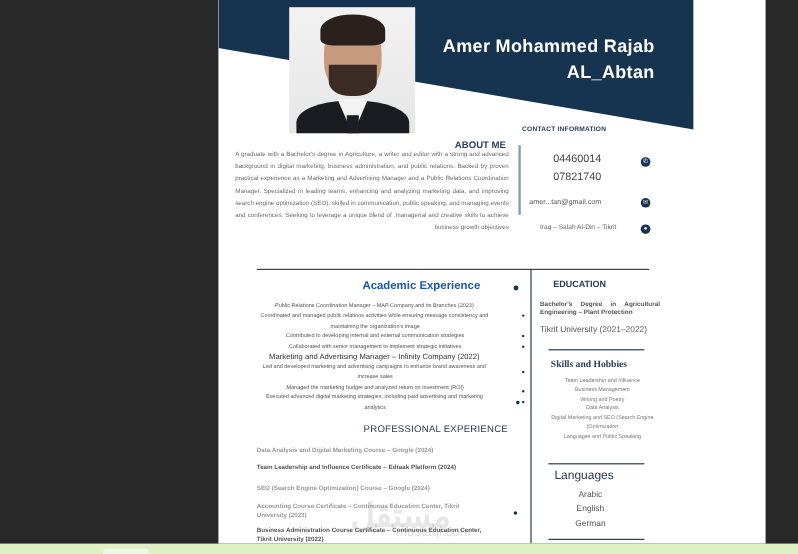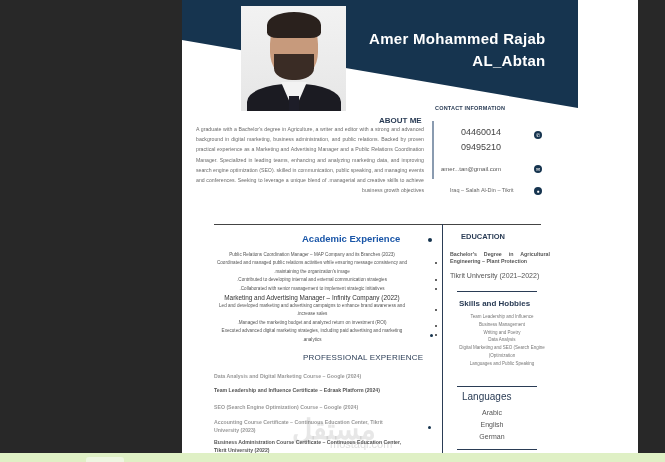--- a/index.html
+++ b/index.html
@@ -34,21 +34,21 @@
   .bdot{position:absolute;left:253px;width:2px;height:2px;border-radius:50%;background:#333;}
   .prof-title{position:absolute;left:121px;top:353px;font-size:8px;font-weight:normal;color:#2a3c55;letter-spacing:0.2px;}
   .cert{position:absolute;left:32px;font-size:5.2px;font-weight:bold;line-height:8px;width:200px;}
   .cert.light{color:#999;} .cert.dark{color:#555;}
   .watermark{position:absolute;left:290px;top:413px;font-size:28px;font-weight:bold;color:rgba(120,120,120,0.18);}
   .watermark2{position:absolute;left:302px;top:438px;font-size:11px;color:rgba(120,120,120,0.25);margin-left:28px;}
   .edu-title{position:absolute;left:279px;top:232px;font-size:7.5px;font-weight:bold;color:#2a3c55;}
   .edu-degree{position:absolute;left:268px;top:251px;width:100px;font-size:5.3px;font-weight:bold;color:#555;line-height:7px;text-align:justify;}
   .edu-uni{position:absolute;left:268px;top:272px;font-size:7px;color:#555;}
   .sdiv{position:absolute;left:275px;height:1px;width:80px;background:#2a3c55;}
-  .skills-title{position:absolute;left:277px;top:299px;font-size:8px;font-weight:bold;color:#2a3c55;}
+  .skills-title{position:absolute;left:277px;top:299px;font-size:8px;font-weight:bold;color:#2a3c55;font-family:Liberation Serif, serif;}
   .skills-list{position:absolute;left:265px;top:313px;width:110px;text-align:center;}
   .skills-list div{font-size:4.5px;line-height:7.8px;color:#777;}
   .lang-title{position:absolute;left:280px;top:391px;font-size:10px;font-weight:normal;color:#2a3c55;}
   .lang-list{position:absolute;left:285px;top:407px;width:50px;text-align:center;}
   .lang-list div{font-size:7px;line-height:12px;color:#555;}
   .bottom-bar{position:absolute;left:0;top:453px;width:665px;height:9px;background:#dff0c5;}
   .bottom-bar .tab{position:absolute;left:86px;top:4px;width:38px;height:5px;background:#eef7e2;border-radius:3px 3px 0 0;}
 </style>
 </head>
 <body>
@@ -72,21 +72,21 @@
     <span class="l2">AL_Abtan</span>
   </div>
 
   <div class="about-title">ABOUT ME</div>
   <div class="contact-title">CONTACT INFORMATION</div>
 
   <div class="about-text">A graduate with a Bachelor's degree in Agriculture, a writer and editor with a strong and advanced background in digital marketing, business administration, and public relations. Backed by proven practical experience as a Marketing and Advertising Manager and a Public Relations Coordination Manager. Specialized in leading teams, enhancing and analyzing marketing data, and improving search engine optimization (SEO). skilled in communication, public speaking, and managing events and conferences. Seeking to leverage a unique blend of .managerial and creative skills to achieve business growth objectives</div>
 
   <div class="contact-bar"></div>
   <div class="phone1">04460014</div>
-  <div class="phone2">09495210</div>
+  <div class="phone2">07821740</div>
   <div class="cicon" style="left:352px;top:131px;">✆</div>
   <div class="email">amer...tan@gmail.com</div>
   <div class="cicon" style="left:352px;top:165px;">✉</div>
   <div class="address">Iraq – Salah Al-Din – Tikrit</div>
   <div class="cicon" style="left:352px;top:187px;">●</div>
 
   <div class="hdiv"></div>
   <div class="vdiv"></div>
 
   <div class="acad-title">Academic Experience</div>

